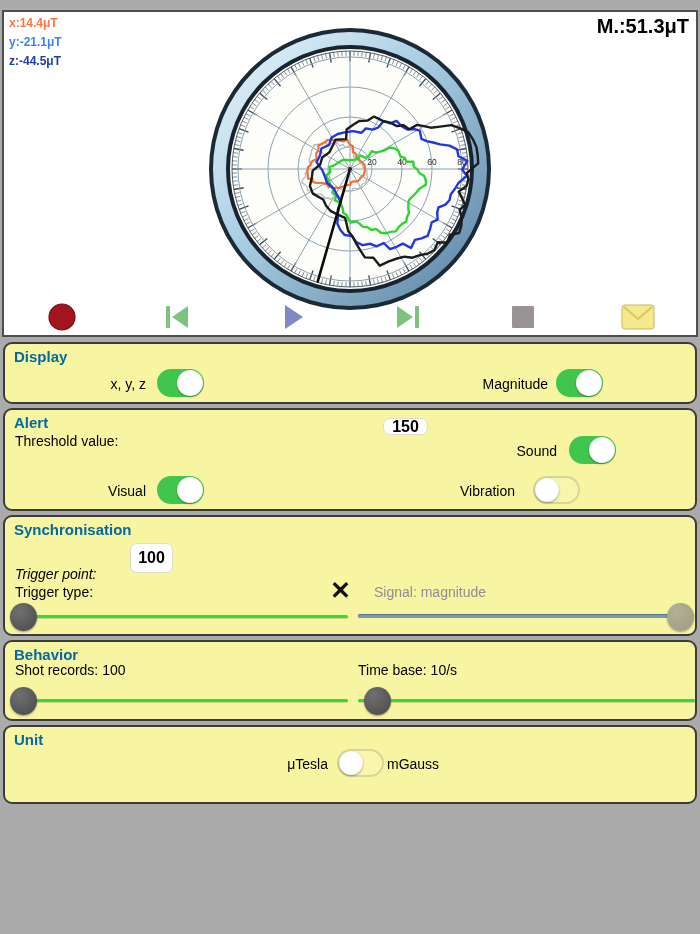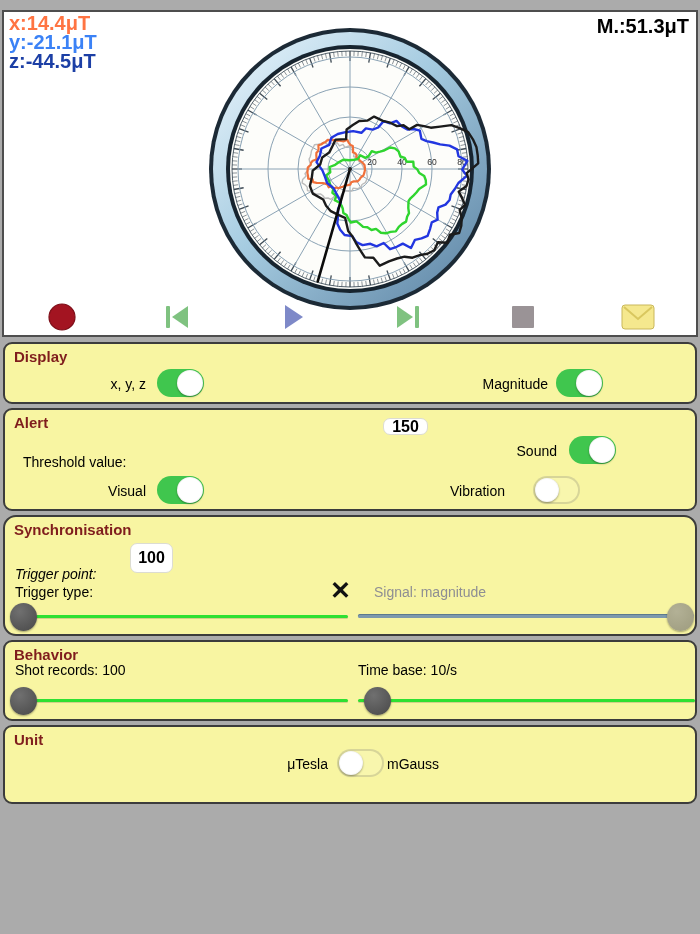--- a/index.html
+++ b/index.html
@@ -8,45 +8,45 @@
     position: relative;
     background:#ababab;
     font-family:"Liberation Sans", sans-serif;
     overflow:hidden;
   }
   
   .top-panel {
     position:absolute; left:2px; top:10px; width:696px; height:327px;
     background:#ffffff; border:2px solid #4e4e4e;
   }
-  .readouts { position:absolute; left:5px; top:2px; font-size:20px; font-weight:bold; line-height:19px; }
+  .readouts { position:absolute; left:5px; top:2px; font-size:12px; font-weight:bold; line-height:19px; }
   .readout-x { color:#ff7442; }
   .readout-y { color:#3b82f6; }
   .readout-z { color:#1c3fa5; }
   .mag-readout { position:absolute; right:7px; top:3px; font-size:20px; font-weight:bold; color:#000;margin-left:48px; }
   .compass-wrap { position:absolute; left:203px; top:14px; width:286px; height:286px; }
 
   
   .transport {
     position:absolute; left:0; right:0; bottom:2px; height:32px;
     display:flex; justify-content:space-around; align-items:center;
   }
   .tbtn { width:36px; height:30px; display:flex; align-items:center; justify-content:center; cursor:pointer; }
 
   
   .panel {
     position:absolute; left:3px; width:694px;
     background:#f8f5a2; border:2px solid #3c3c3c; border-radius:9px;
   }
-  .panel-title { position:absolute; left:9px; top:4px; font-size:15px; font-weight:bold; color:#7f1d1d; }
+  .panel-title { position:absolute; left:9px; top:4px; font-size:15px; font-weight:bold; color:#0369a1; }
   .lbl { position:absolute; font-size:14px; color:#000; white-space:nowrap; }
   .lbl.gray { color:#8e8e93;margin-left:16px; }
   .pnl-display { top:342px; height:62px; }
   .pnl-alert   { top:408px; height:103px; }
-  .pnl-sync    { top:515px; height:121px;border-radius:13px; }
+  .pnl-sync    { top:515px; height:121px; }
   .pnl-behavior{ top:640px; height:81px; }
   .pnl-unit    { top:725px; height:79px; }
 
   
   .switch { position:absolute; width:47px; height:28px; border-radius:14px; cursor:pointer; }
   .switch .knob { position:absolute; background:#fff; border-radius:50%;
                   box-shadow:0 1px 2px rgba(0,0,0,.35), inset 0 0 0 1px rgba(0,0,0,.04); }
   .switch.on { background:#40c64e; }
   .switch.on .knob { top:1px; right:1px; width:26px; height:26px; }
   .switch.off { background:rgba(255,255,255,.12); border:2px solid rgba(135,135,105,.30); }
@@ -354,31 +354,31 @@
     <div class="knob"></div>
   </div>
   <div class="lbl" style="right:147px; top:32px;">Magnitude</div>
   <div class="switch on" style="left:551px; top:25px;">
     <div class="knob"></div>
   </div>
 </div>
 
 <div class="panel pnl-alert">
   <div class="panel-title">Alert</div>
-  <div class="lbl" style="left:10px; top:44px;margin-left:8px;">Threshold value:</div>
+  <div class="lbl" style="left:10px; top:23px;">Threshold value:</div>
   <input class="tfield" style="left: 378px; top: 8px; width: 45px; height: 17px;" value="150">
   <div class="lbl" style="right:138px; top:33px;">Sound</div>
   <div class="switch on" style="left:564px; top:26px;">
     <div class="knob"></div>
   </div>
   <div class="lbl" style="right:549px; top:73px;">Visual</div>
   <div class="switch on" style="left:152px; top:66px;">
     <div class="knob"></div>
   </div>
-  <div class="lbl" style="right:190px; top:73px;">Vibration</div>
+  <div class="lbl" style="right:180px; top:73px;">Vibration</div>
   <div class="switch off" style="left:528px; top:66px;">
     <div class="knob"></div>
   </div>
 </div>
 
 <div class="panel pnl-sync">
   <div class="panel-title">Synchronisation</div>
   <div class="lbl" style="left:10px; top:49px;font-style:italic;">Trigger point:</div>
   <input class="tfield" style="left: 125px; top: 26px; width: 43px; height: 30px;" value="100">
   <div class="lbl" style="left:10px; top:67px;">Trigger type:</div>

